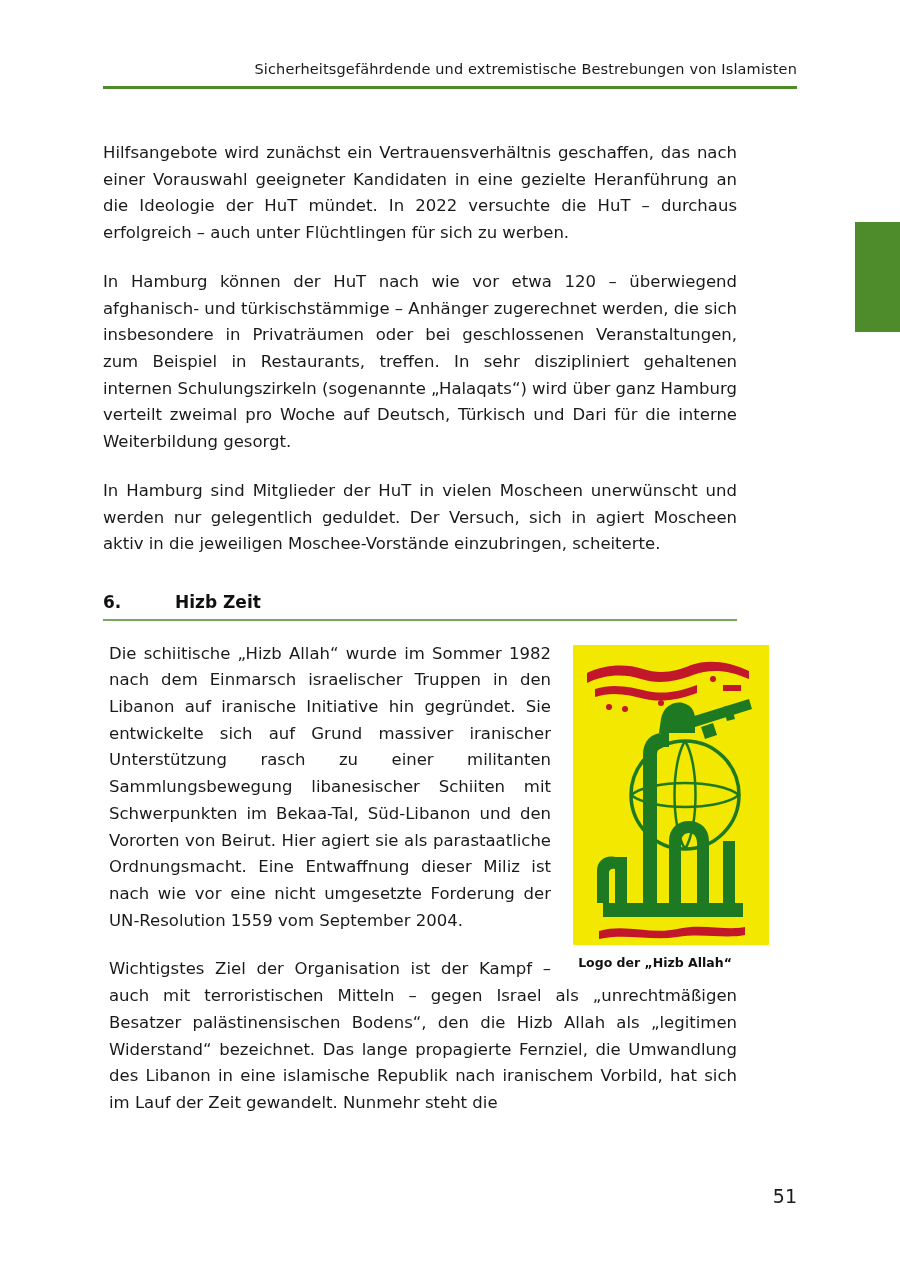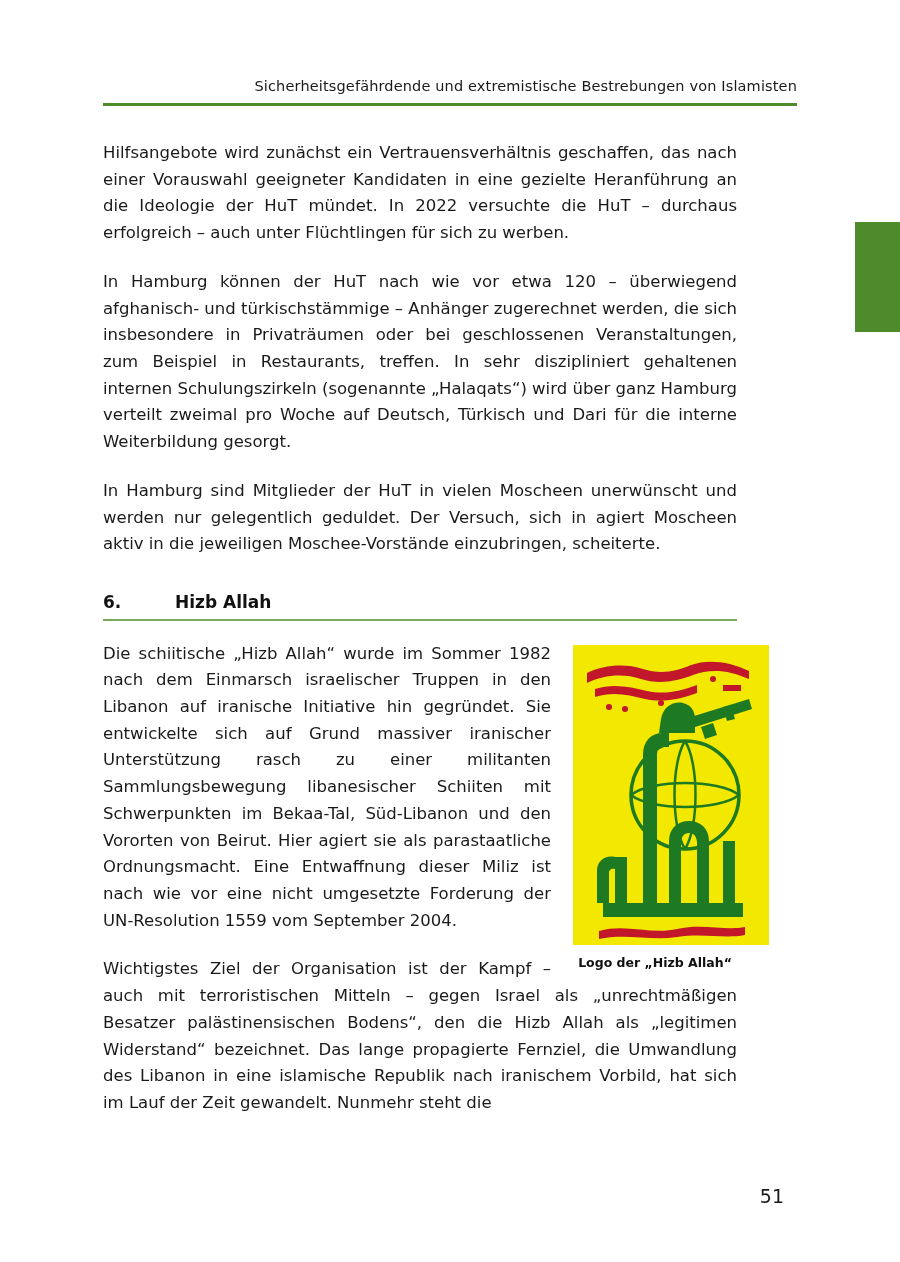--- a/index.html
+++ b/index.html
@@ -17,21 +17,21 @@
   }
 
   .page {
     position: absolute;
     inset: 0;
   }
 
   
   .header-area {
     position: absolute;
-    top: 78px;
+    top: 61px;
     left: 103px;
     width: 694px;
   }
   .header-text {
     font-size: 14.5px;
     text-align: right;
     color: #1a1a1a;
     letter-spacing: 0.01em;
     line-height: 1.2;
   }
@@ -111,33 +111,33 @@
     font-weight: bold;
     text-align: center;
     color: #111;
     line-height: 1.3;
   }
 
   .wrap-para {
     font-size: 16.5px;
     line-height: 1.62;
     text-align: justify;
-    margin: 0 0 22px 0;
+    margin: 0 0 22px 6px;
   }
 
   .clearfix::after {
     content: "";
     display: block;
     clear: both;
   }
 
   
   .page-number {
     position: absolute;
-    right: 116px;
+    right: 103px;
     bottom: 55px;
     font-size: 19px;
     color: #1a1a1a;
   }
 
   
   .emblem {
     position: absolute;
     inset: 0;
   }
@@ -155,21 +155,21 @@
   <div class="edge-tab"></div>
 
   <div class="content">
 
     <p class="body">Hilfsangebote wird zunächst ein Vertrauensverhältnis geschaffen, das nach einer Vorauswahl geeigneter Kandidaten in eine gezielte Heranführung an die Ideologie der HuT mündet. In 2022 versuchte die HuT – durchaus erfolgreich – auch unter Flüchtlingen für sich zu werben.</p>
     <p class="body">In Hamburg können der HuT nach wie vor etwa 120 – überwiegend afghanisch- und türkischstämmige – Anhänger zugerechnet werden, die sich insbesondere in Privaträumen oder bei geschlossenen Veranstaltungen, zum Beispiel in Restaurants, treffen. In sehr diszipliniert gehaltenen internen Schulungszirkeln (sogenannte „Halaqats“) wird über ganz Hamburg verteilt zweimal pro Woche auf Deutsch, Türkisch und Dari für die interne Weiterbildung gesorgt.</p>
     <p class="body">In Hamburg sind Mitglieder der HuT in vielen Moscheen unerwünscht und werden nur gelegentlich geduldet. Der Versuch, sich in agiert Moscheen aktiv in die jeweiligen Moschee-Vorstände einzubringen, scheiterte.</p>
 
     <div class="section-head">
       <span class="section-num">6.</span>
-      <span>Hizb Allah</span>
+      <span>Hizb Zeit</span>
     </div>
     <div class="section-rule"></div>
 
     <div class="clearfix">
 
       <div class="figure">
         <div class="figure-img">
           <svg class="emblem" viewBox="0 0 196 300" xmlns="http://www.w3.org/2000/svg">
             <rect x="0" y="0" width="196" height="300" fill="#f2e800"></rect>
 

